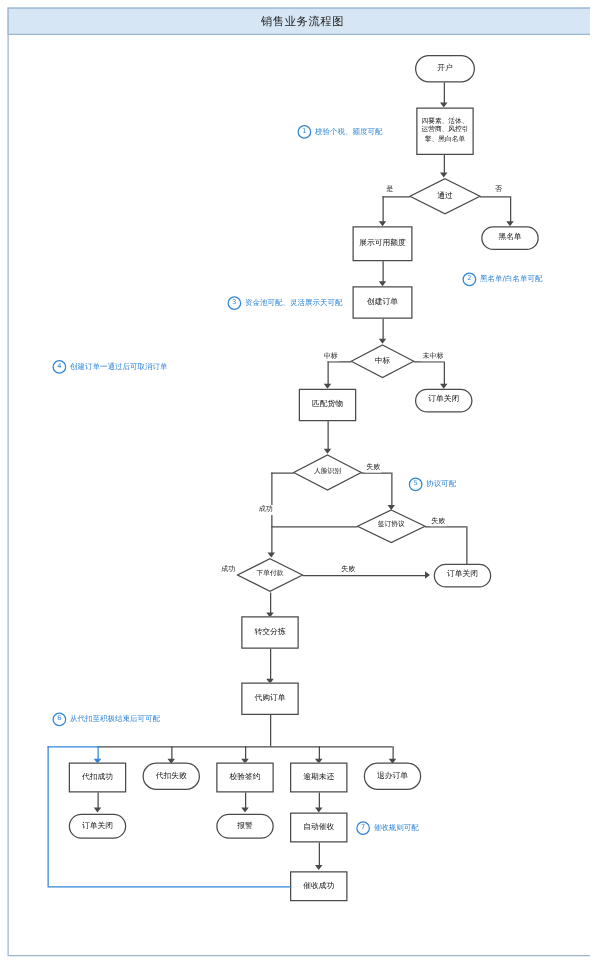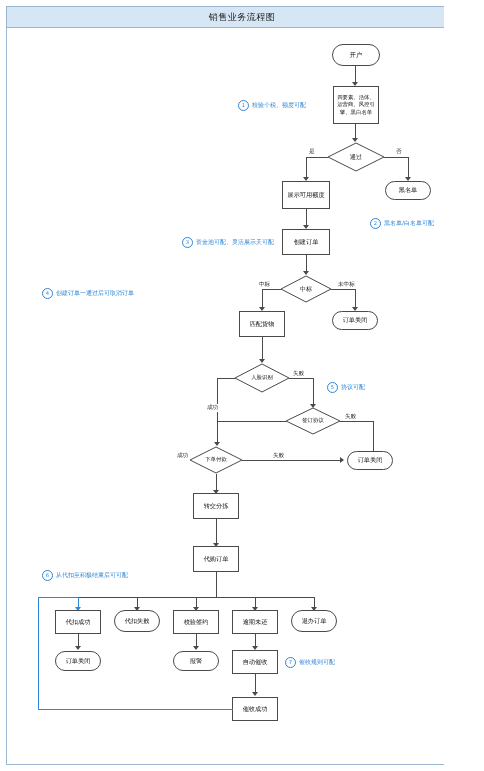--- a/index.html
+++ b/index.html
@@ -1,17 +1,17 @@
 <!DOCTYPE html>
 <html><head>
 <meta charset="utf-8">
 <style>
   html,body{margin:0;padding:0;background:#ffffff;}
   body{font-family:"DejaVu Sans","Liberation Sans",sans-serif;}
-  #page{position:relative;width:444px;height:771px;background:#fff;overflow:hidden;}
+  #page{position:relative;width:444px;height:771px;background:#fff;overflow:hidden;padding-left:28px;}
 
   .outer-frame{position:absolute;left:6px;top:6px;width:472px;height:759px;border:1px solid #9bb7cf;box-sizing:border-box;background:#fff;}
   .title-bar{position:absolute;left:6px;top:6px;width:472px;height:22px;background:#d6e6f4;border:1px solid #9bb7cf;box-sizing:border-box;
              display:flex;align-items:center;justify-content:center;}
   .title-bar span{font-size:9px;color:#1a1a1a;letter-spacing:.5px;}
 
   
   .node{position:absolute;box-sizing:border-box;display:flex;align-items:center;justify-content:center;
         text-align:center;font-size:6.2px;line-height:1.35;color:#111;background:#fff;border:1px solid #4a4a4a;padding:1px;}
   .node.rect{border-radius:0;}

